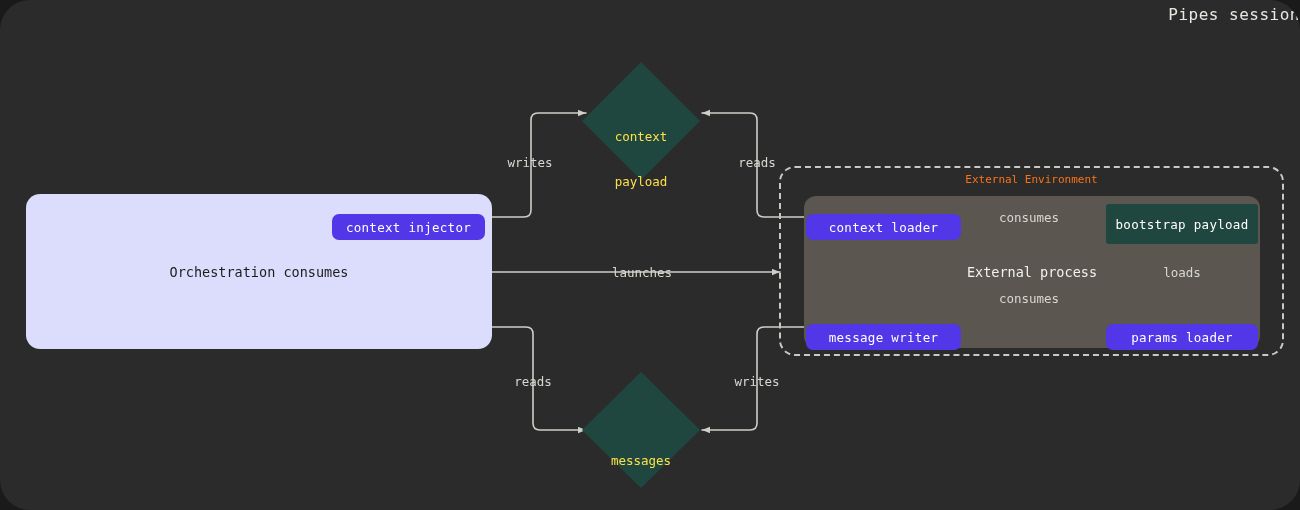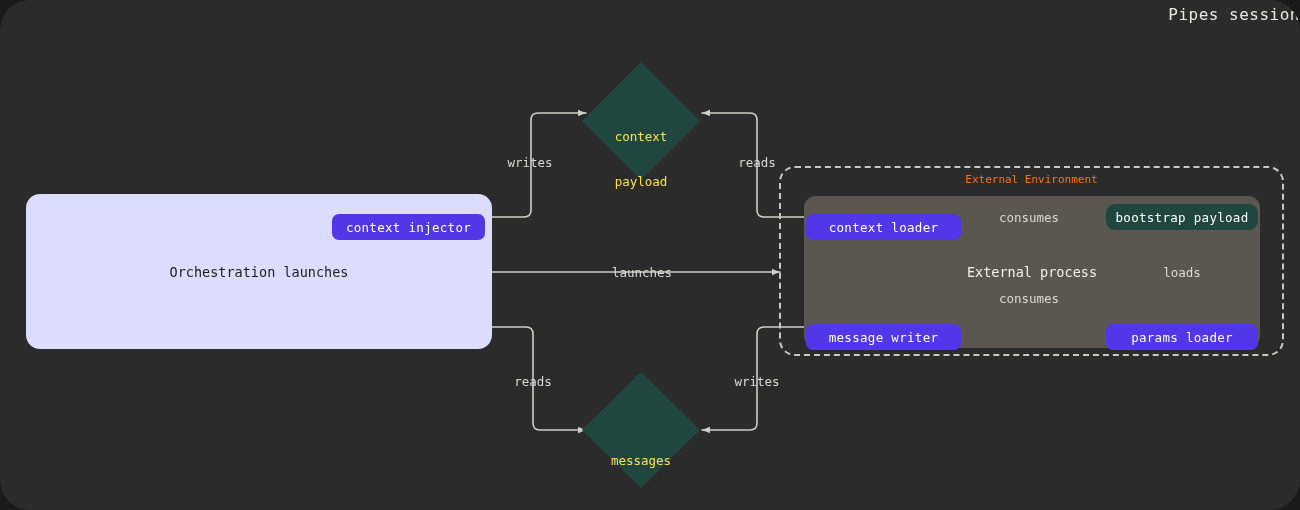--- a/index.html
+++ b/index.html
@@ -36,21 +36,21 @@
     position:absolute;left:804px;top:196px;width:456px;height:152px;
     display:flex;align-items:center;justify-content:center;
     color:#f2f2ee;font-size:13.5px;pointer-events:none;border-radius:11px;
   }
   .op-btn{
     height:26px;border-radius:7px;background:#5137e8;
     color:#ffffff;font-size:12.5px;letter-spacing:0.3px;
     padding:0 12px;white-space:nowrap;margin-top:10px;
   }
   .asset-box{
-    height:26px;border-radius:9px;background:#20473f;
+    height:40px;border-radius:3px;background:#20473f;
     color:#ffffff;font-size:12.5px;letter-spacing:0.3px;
     padding:0 16px;white-space:nowrap;
   }
   .diamond-label{
     position:absolute;color:#fde047;font-size:12.5px;text-align:center;
     line-height:15px;white-space:pre;pointer-events:none;
   }
   .edge-label{
     position:absolute;color:#d8d8d2;font-size:12.5px;white-space:nowrap;
     transform:translate(-50%,-50%);
@@ -86,21 +86,21 @@
       <path d="M884,320 L884,305 Q884,298 891,298 L1139,298 Q1146,298 1146,291 L1146,236" marker-end="url(#arrow)"></path>
 
       <path d="M1216,318 L1216,236" marker-end="url(#arrow)"></path>
 
       <polygon points="641,62 700,121 641,180 582,121" fill="#20473f" stroke="none"></polygon>
       <polygon points="641,372 700,430 641,488 582,430" fill="#20473f" stroke="none"></polygon>
     </g>
   </svg>
 
   <div class="node orch-panel"></div>
-  <div class="orch-label">Orchestration launches</div>
+  <div class="orch-label">Orchestration consumes</div>
   <div class="node op-btn" style="left:332px;top:204px;width:153px;">context injector</div>
 
   <div class="node ext-env"></div>
   <div class="ext-env-label">External Environment</div>
   <div class="node ext-proc"></div>
   <div class="ext-proc-label">External process</div>
 
   <div class="node op-btn" style="left:806px;top:204px;width:155px;">context loader</div>
   <div class="node op-btn" style="left:806px;top:314px;width:155px;">message writer</div>
   <div class="node op-btn" style="left:1106px;top:314px;width:152px;">params loader</div>

